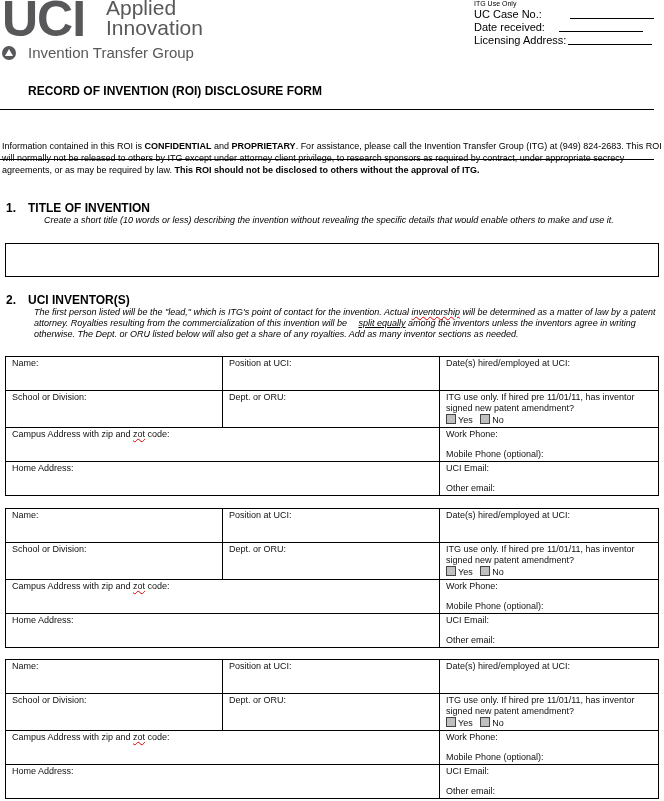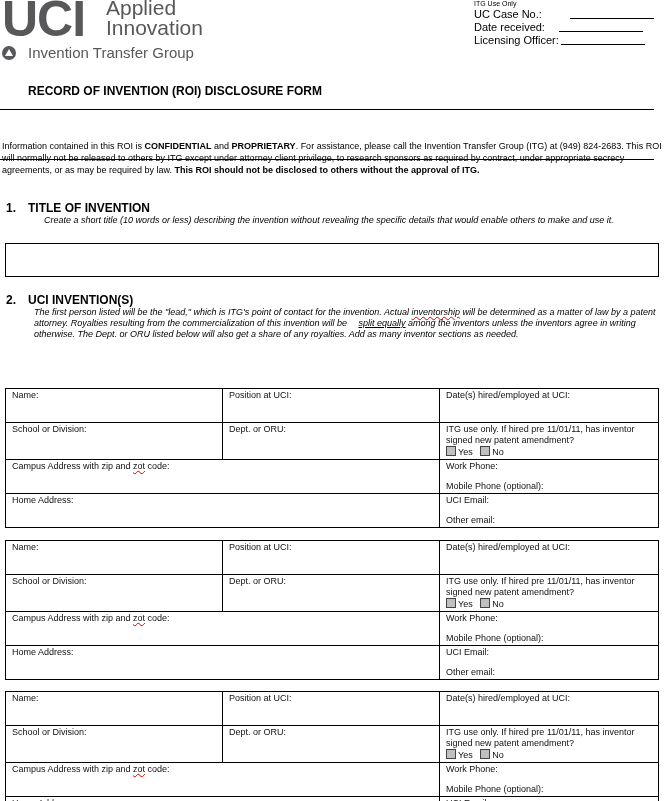--- a/index.html
+++ b/index.html
@@ -26,21 +26,21 @@
   .intro { left:2px; top:116px; width:662px; font-size:9px; line-height:12px;margin-top:24px; }
 
   .sec-head { font-size:12px; font-weight:bold; }
   .sec-num { display:inline-block; width:22px; padding-left:6px; }
   .sec-desc { font-size:9px; font-style:italic; line-height:11px; }
   .sec-desc u { text-decoration:underline;padding-left:9px; }
   .squiggle { text-decoration:underline wavy #d00; text-decoration-thickness:1px; }
 
   .title-box { left:5px; top:243px; width:652px; height:32px; border:1px solid #000; }
 
-  table.inv { position:absolute; left:5px; width:653px; border-collapse:collapse; table-layout:fixed; font-size:9px;margin-top:32px; }
+  table.inv { position:absolute; left:5px; width:653px; border-collapse:collapse; table-layout:fixed; font-size:9px; }
   table.inv td { border:1px solid #000; vertical-align:top; padding:1px 6px; height:31px; line-height:11px; color:#111; }
   .cb { display:inline-block; width:8px; height:8px; background:#c0c0c0; border:1px solid #444; vertical-align:-1px; margin-right:2px; }
   .gap { display:block; height:9px; }
 </style>
 </head>
 <body>
 
 <div class="abs logo-uci">UCI</div>
 <div class="abs logo-applied">
   <div>Applied</div>
@@ -55,21 +55,21 @@
   <div class="itg-small">ITG Use Only</div>
   <div class="itg-line">
     <span>UC Case No.:</span>
     <span class="blank" style="width:84px;margin-left:28px;"></span>
   </div>
   <div class="itg-line">
     <span>Date received:</span>
     <span class="blank" style="width:84px;margin-left:14px;"></span>
   </div>
   <div class="itg-line">
-    <span>Licensing Officer:</span>
+    <span>Licensing Address:</span>
     <span class="blank" style="width:84px;margin-left:2px;"></span>
   </div>
 </div>
 
 <div class="abs form-title">RECORD OF INVENTION (ROI) DISCLOSURE FORM</div>
 <div class="abs hr" style="top:109px;width:654px;"></div>
 
 <div class="abs intro">
   <span>Information contained in this ROI is </span><b>CONFIDENTIAL</b><span> and </span><b>PROPRIETARY</b><span>. For assistance, please call the Invention Transfer Group (ITG) at (949) 824-2683.  This ROI will normally not be released to others by ITG except under attorney client privilege, to research sponsors as required by contract, under appropriate secrecy agreements, or as may be required by law.  </span><b>This ROI should not be disclosed to others without the approval of ITG.</b>
 </div>
@@ -78,21 +78,21 @@
 <div class="abs" style="left:0;top:201px;width:664px;">
   <div class="sec-head">
     <span class="sec-num">1.</span><span>TITLE OF INVENTION</span>
   </div>
   <div class="sec-desc" style="padding-left:44px;">Create a short title (10 words or less) describing the invention without revealing the specific details that would enable others to make and use it.</div>
 </div>
 <div class="abs title-box"></div>
 
 <div class="abs" style="left:0;top:293px;width:670px;">
   <div class="sec-head">
-    <span class="sec-num">2.</span><span>UCI INVENTION(S)</span>
+    <span class="sec-num">2.</span><span>UCI INVENTOR(S)</span>
   </div>
   <div class="sec-desc" style="padding-left:34px;">
     <span>The first person listed will be the "lead," which is ITG's point of contact for the invention.  Actual </span><span class="squiggle">inventorship</span><span> will be determined as a matter of law by a patent attorney.  Royalties resulting from the commercialization of this invention will be </span><u>split equally</u><span> among the inventors unless the inventors agree in writing otherwise. The Dept. or ORU listed below will also get a share of any royalties. Add as many inventor sections as needed.</span>
   </div>
 </div>
 
 <table class="inv" style="top:356px;">
   <colgroup>
       <col style="width:217px">
       <col style="width:217px">

